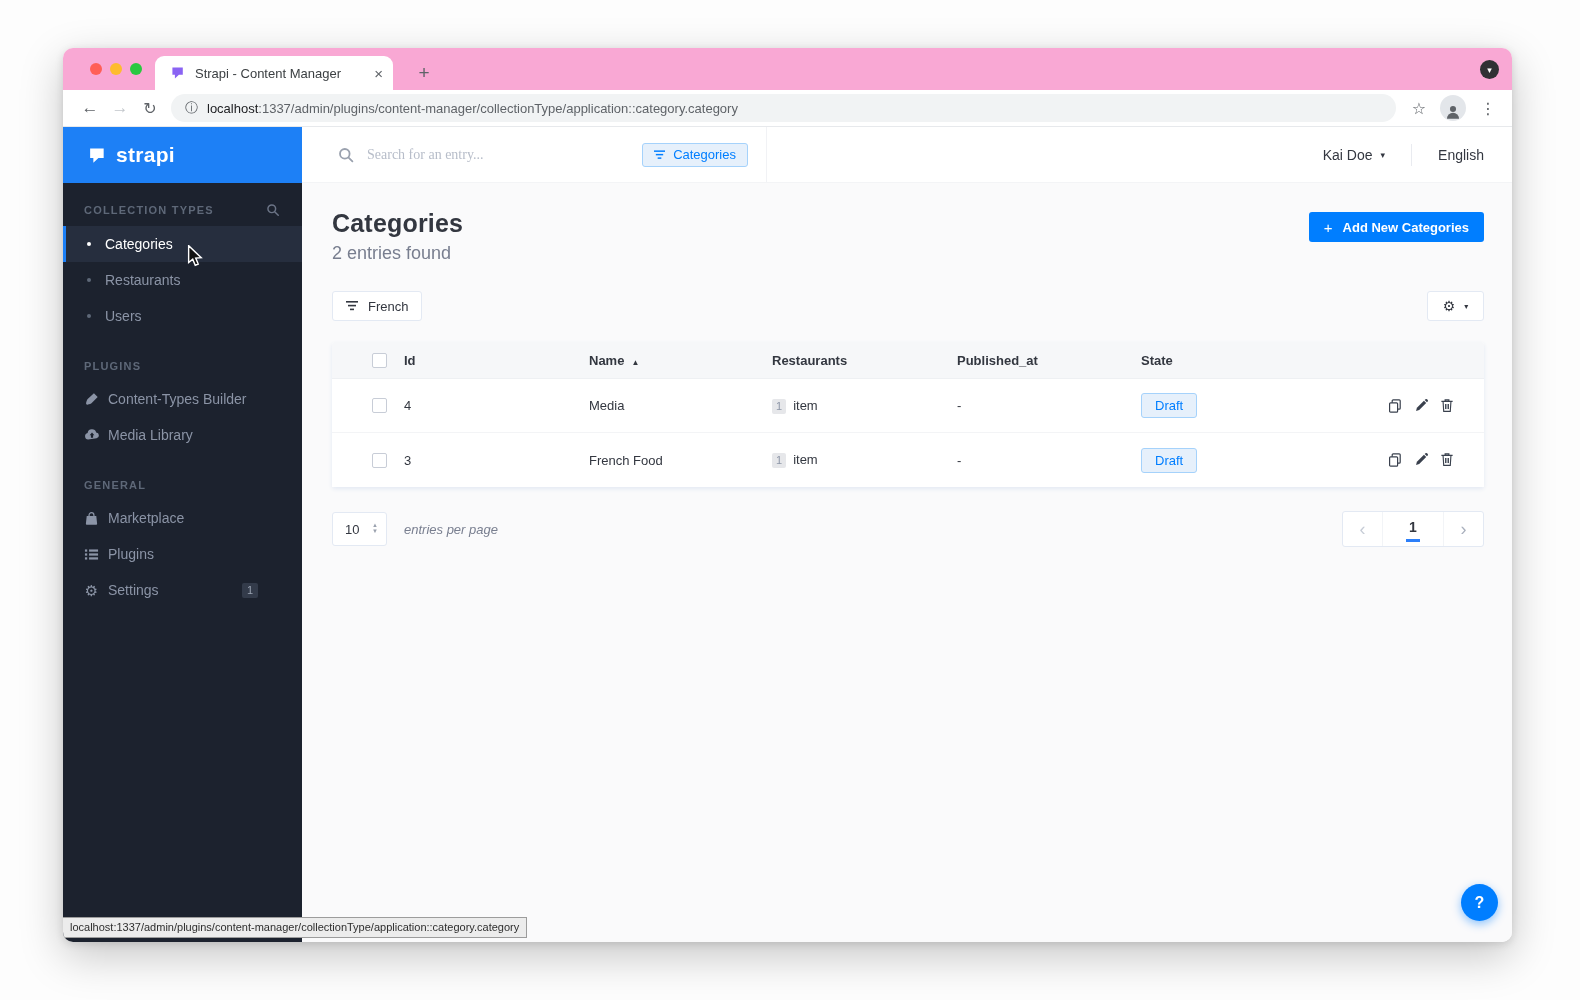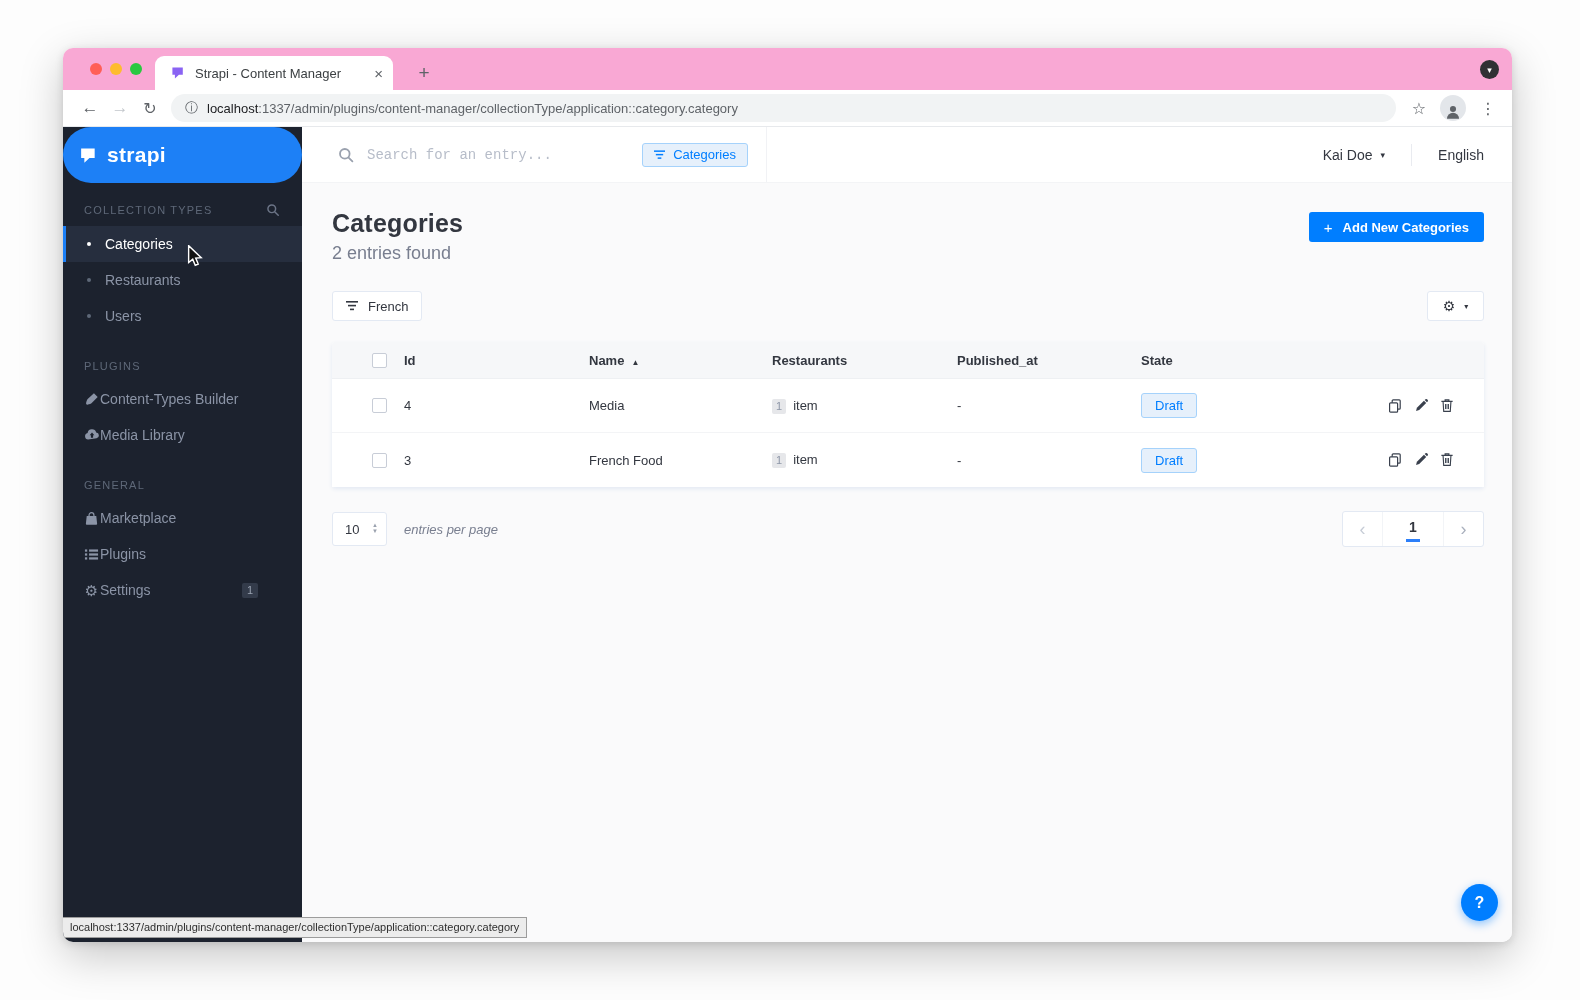--- a/index.html
+++ b/index.html
@@ -37,47 +37,47 @@
   .star { color:#5f6368; font-size:16px; margin:0 6px; }
   .avatar { width:26px; height:26px; border-radius:50%; background:#e3e6ea; display:flex; align-items:flex-end;
             justify-content:center; overflow:hidden; margin:0 8px; }
   .dots { color:#5f6368; font-size:16px; margin:0 4px 0 6px; }
 
   
   .app { flex:1; display:flex; min-height:0; position:relative; }
 
   
   .sidebar { width:239px; flex:none; background:#1c222e; display:flex; flex-direction:column; }
-  .logo { height:56px; background:#1d80f6; display:flex; align-items:center; padding-left:16px; gap:9px; flex:none;border-radius:28px; }
+  .logo { height:56px; background:#1d80f6; display:flex; align-items:center; padding-left:25px; gap:9px; flex:none; }
   .logo-text { color:#fff; font-size:21px; font-weight:bold; letter-spacing:.3px; }
   .nav { padding-top:20px; }
   .section + .section { margin-top:26px; }
   .section-head { display:flex; align-items:center; padding:0 22px 9px 21px; }
-  .section-label { font-size:11px; font-weight:normal; letter-spacing:1.2px; color:#5e6878; flex:1; }
+  .section-label { font-size:11px; font-weight:bold; letter-spacing:1.2px; color:#5e6878; flex:1; }
   .sitem { height:36px; display:flex; align-items:center; padding-left:24px; gap:14px;
            color:#8b94a6; font-size:14px; cursor:default; }
   .sitem .bullet { width:4px; height:4px; border-radius:50%; background:#5e6878; flex:none; }
   .sitem.active { background:#262e3e; color:#fff; border-left:3px solid #1c80f7; padding-left:21px; }
   .sitem.active .bullet { background:#fff; }
   .sitem .sicon { width:17px; display:flex; justify-content:center; flex:none; }
-  .sitem.iconitem { padding-left:20px; gap:0; }
+  .sitem.iconitem { padding-left:20px; gap:8px; }
   .sbadge { margin-left:auto; margin-right:44px; background:#333b4a; color:#9aa3b2; font-size:11px;
             padding:1px 5px; border-radius:2px; line-height:13px; }
   .gear-glyph { font-size:15px; color:#8b94a6; line-height:1; }
 
   
   .statusbar { position:absolute; left:0; bottom:4px; background:#ececec; border:1px solid #9c9c9c; border-left:none;
                font-size:11px; color:#2e2e2e; padding:3px 7px 4px; white-space:nowrap; z-index:6; }
 
   
   .main { flex:1; background:#fafafb; display:flex; flex-direction:column; min-width:0; position:relative; }
   .mheader { height:56px; background:#fff; border-bottom:1px solid #f3f4f6; display:flex; align-items:center; flex:none; position:relative; }
   .hleft { width:464px; display:flex; align-items:center; padding-left:36px; flex:none; }
   .search-input { border:none; outline:none; flex:1; font-size:14px; color:#333740; margin-left:13px;
-                  font-family:Liberation Mono, monospace; background:transparent; min-width:0; }
+                  font-family:Liberation Serif, serif; background:transparent; min-width:0; }
   .search-input::placeholder { color:#b7bdc9; }
   .chip { display:flex; align-items:center; gap:8px; height:24px; padding:0 11px; background:#e6f0fb;
           border:1px solid #a5d2fb; border-radius:3px; color:#007eff; font-size:13px; margin-right:18px; flex:none; }
   .hdivider { position:absolute; left:464px; top:0; bottom:0; width:1px; background:#f1f2f5; }
   .hright { margin-left:auto; display:flex; align-items:center; padding-right:28px; }
   .user { display:flex; align-items:center; gap:8px; font-size:14px; color:#333740; }
   .caret { font-size:9px; color:#333740; }
   .vdiv { width:1px; height:22px; background:#e9ebf0; margin:0 26px; }
   .lang { font-size:14px; color:#333740; }
 

